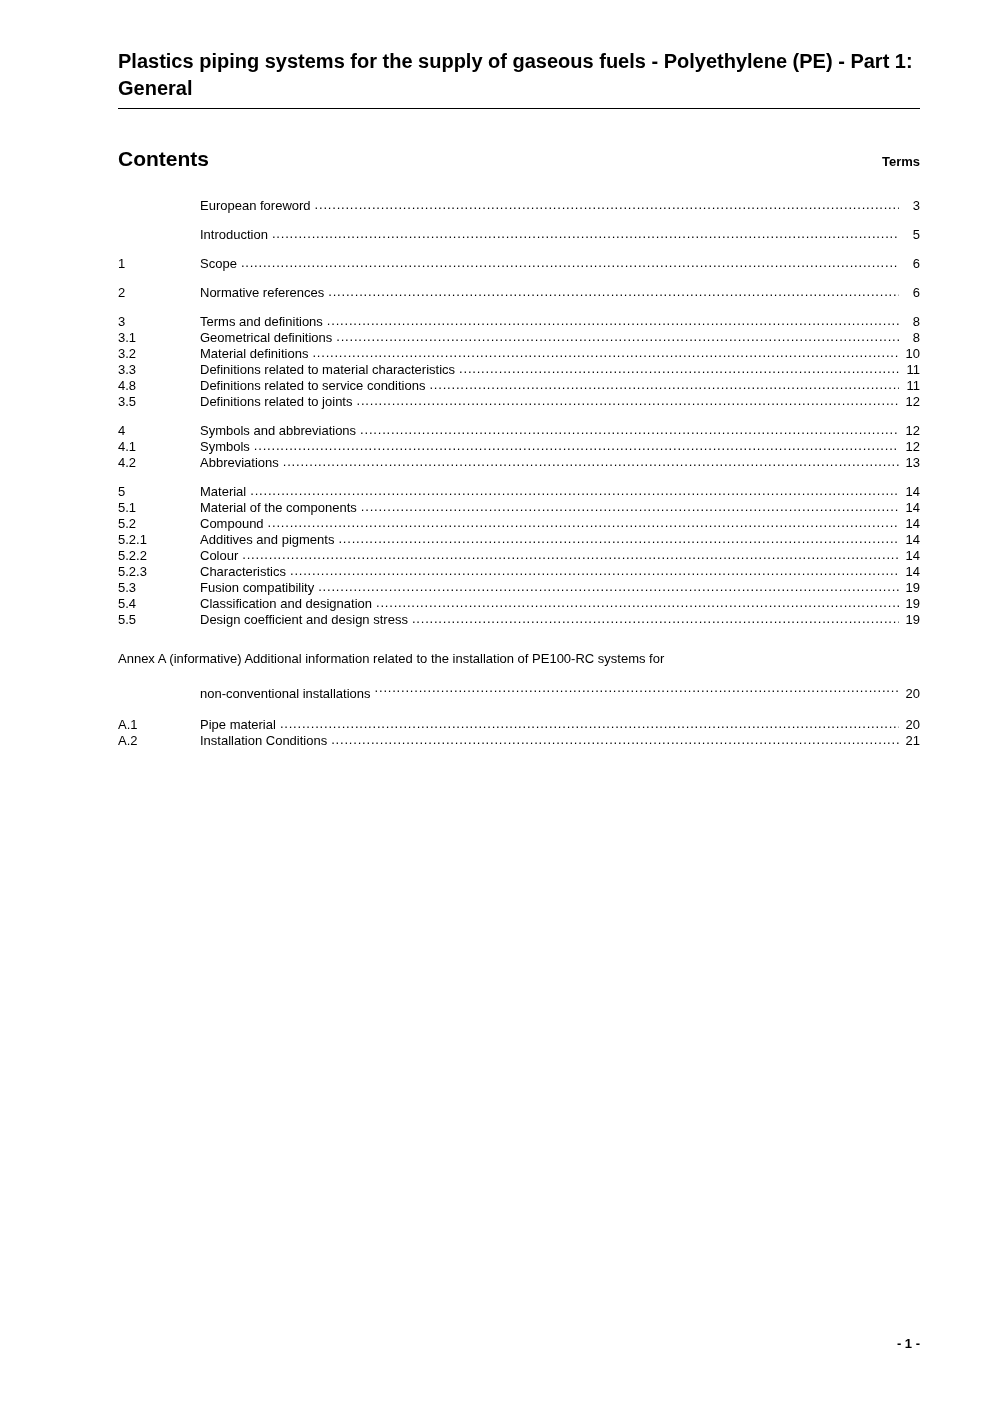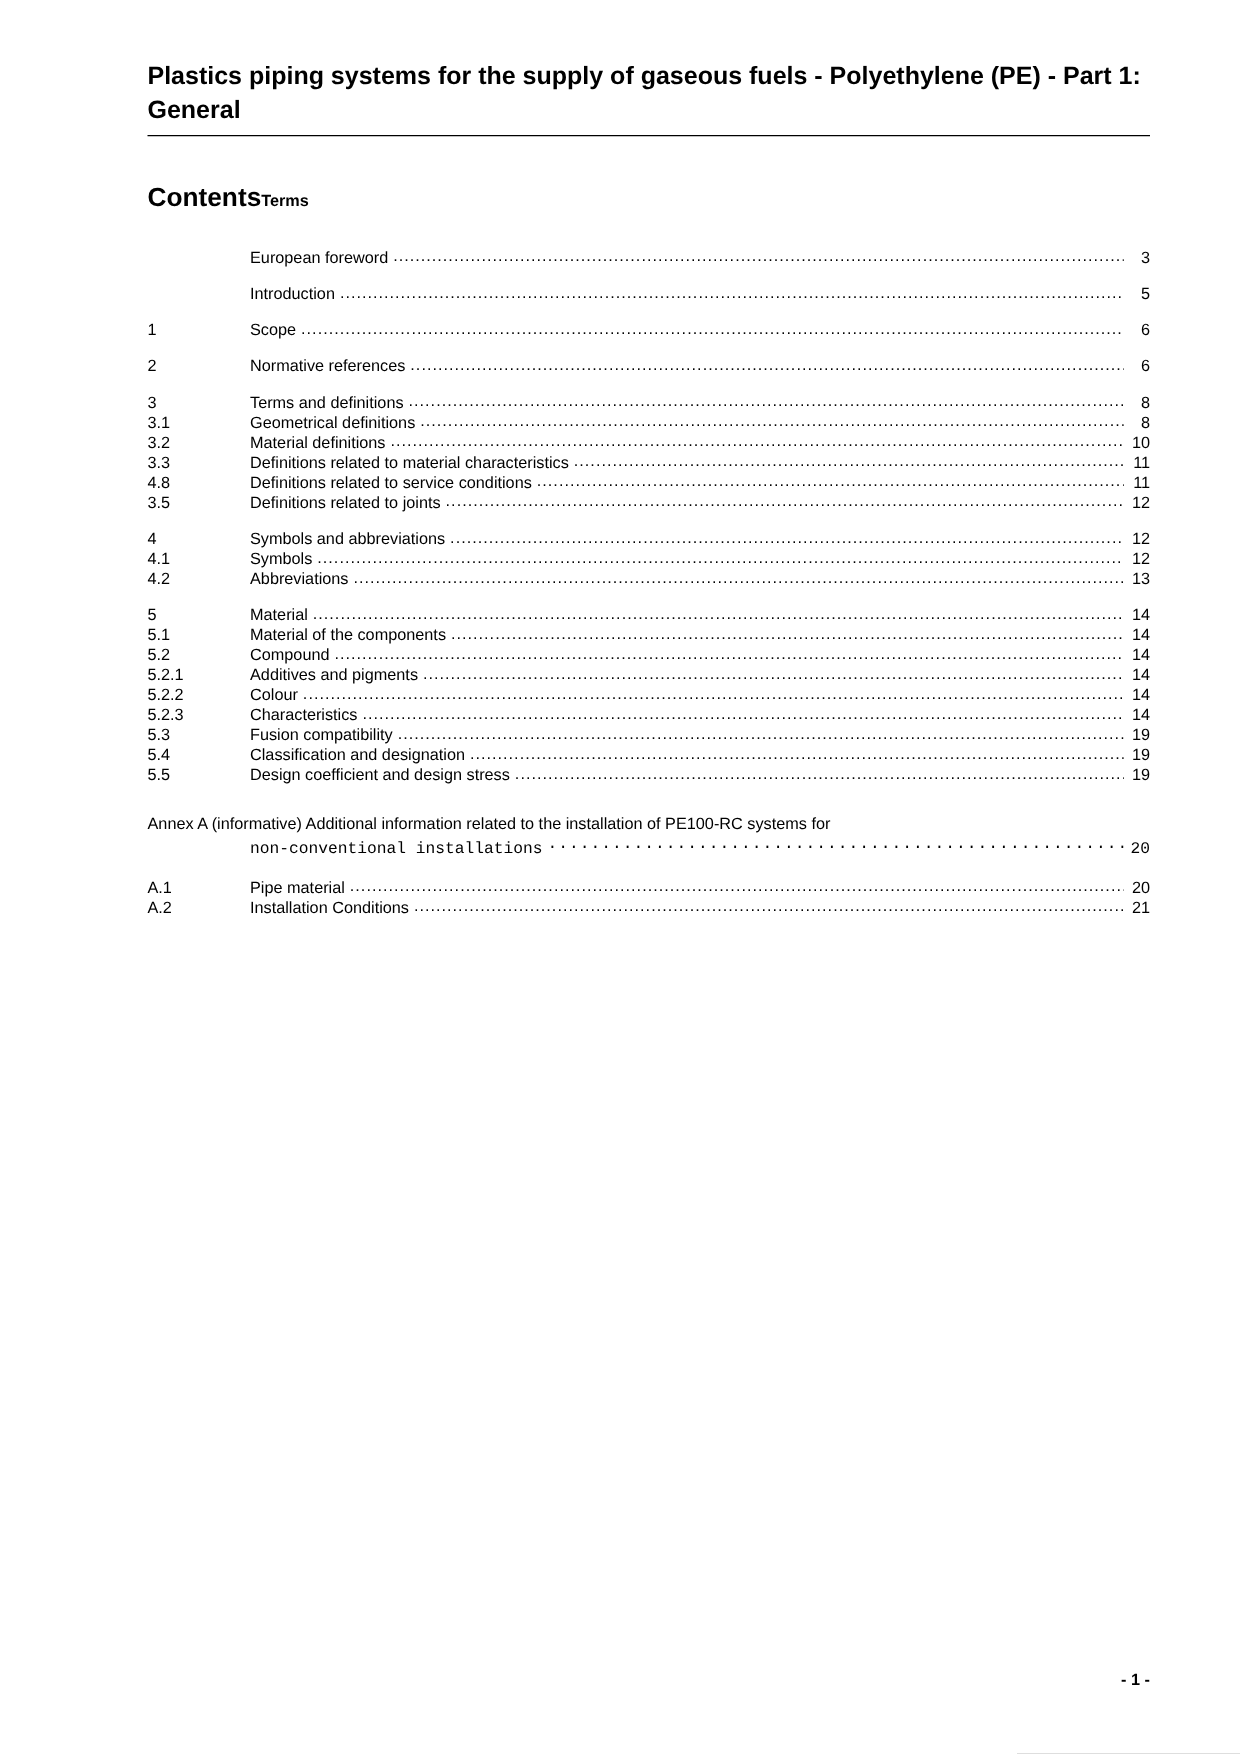--- a/index.html
+++ b/index.html
@@ -40,20 +40,21 @@
     line-height: 1.35;
   }
   .rule {
     border-bottom: 1.5px solid #000;
     margin-top: 6px;
     width: 100%;
   }
   .contents-row {
     display: flex;
     align-items: baseline;
+    justify-content: space-between;
     margin-top: 38px;
   }
   .contents-heading {
     font-size: 21px;
     font-weight: bold;
   }
   .page-label {
     font-size: 13px;
     font-weight: bold;
   }
@@ -104,25 +105,24 @@
   }
   .annex-entry {
     font-size: 13px;
     line-height: 1.35;
   }
   .annex-line1 {
     display: block;
   }
   .annex-line2 {
     display: flex;
-    align-items: center;
-    margin-top: 2px;
+    align-items: flex-start;
+    margin-top: 17px;
     padding-left: 82px;
     white-space: nowrap;
-    font-family: Liberation Mono, monospace;
   }
   .footer-page {
     position: absolute;
     right: 72px;
     bottom: 52px;
     font-size: 13px;
     font-weight: bold;
     color: #000;
   }
 </style>

